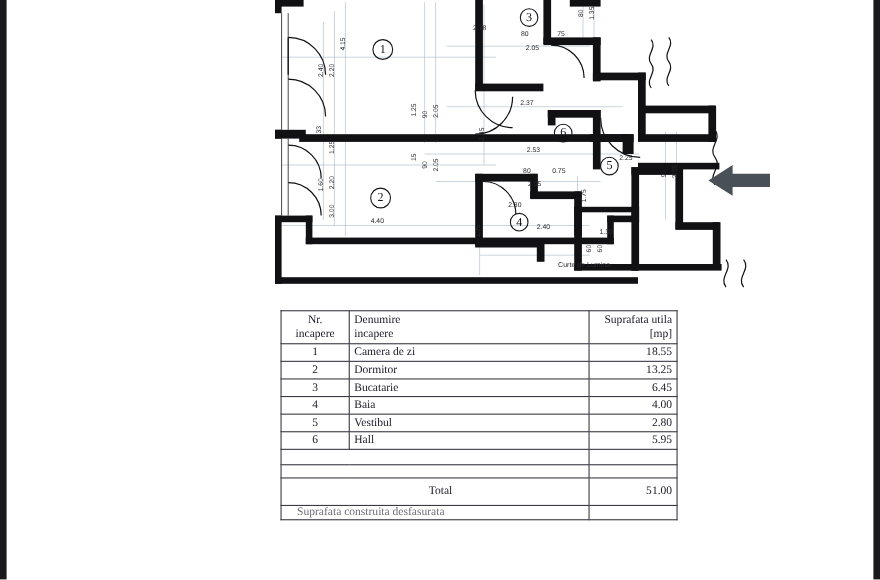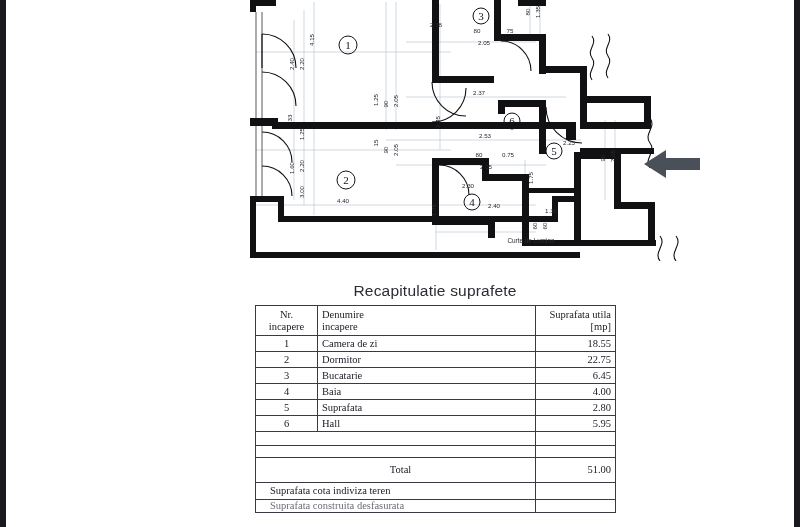--- a/index.html
+++ b/index.html
@@ -311,21 +311,20 @@
         <text class="dimtext" transform="translate(379,156) rotate(-90)" text-anchor="middle">2.05</text>
       </g>
 
       <text class="notetext" x="295" y="243" text-anchor="middle">Curte de Lumina</text>
 
     </svg>
   </div>
 
   <div id="table-block">
 
-    <div id="recap-title">Recapitulatie suprafete</div>
 
     <table class="recap">
       <colgroup>
         <col class="c-nr">
           <col class="c-name">
           <col class="c-area">
       </colgroup>
       <thead>
         <tr>
           <th class="h-nr">
@@ -344,35 +343,35 @@
       </thead>
       <tbody>
         <tr>
           <td class="nr">1</td>
           <td class="name">Camera  de zi</td>
           <td class="area">18.55</td>
         </tr>
         <tr>
           <td class="nr">2</td>
           <td class="name">Dormitor</td>
-          <td class="area">22.75</td>
+          <td class="area">13.25</td>
         </tr>
         <tr>
           <td class="nr">3</td>
           <td class="name">Bucatarie</td>
           <td class="area">6.45</td>
         </tr>
         <tr>
           <td class="nr">4</td>
           <td class="name">Baia</td>
           <td class="area">4.00</td>
         </tr>
         <tr>
           <td class="nr">5</td>
-          <td class="name">Suprafata</td>
+          <td class="name">Vestibul</td>
           <td class="area">2.80</td>
         </tr>
         <tr>
           <td class="nr">6</td>
           <td class="name">Hall</td>
           <td class="area">5.95</td>
         </tr>
 
 
         <tr class="spacer-row">
@@ -382,24 +381,20 @@
         <tr class="blank-row">
           <td colspan="2"></td>
           <td></td>
         </tr>
 
         <tr class="grand-row">
           <td class="label" colspan="2">Total</td>
           <td class="area">51.00</td>
         </tr>
 
-        <tr class="tail-row">
-          <td class="label" colspan="2">Suprafata cota indiviza teren</td>
-          <td class="area"></td>
-        </tr>
 
         <tr class="cut-row">
           <td class="label" colspan="2">Suprafata construita desfasurata</td>
           <td class="area"></td>
         </tr>
       </tbody>
     </table>
   </div>
 
 </div>

